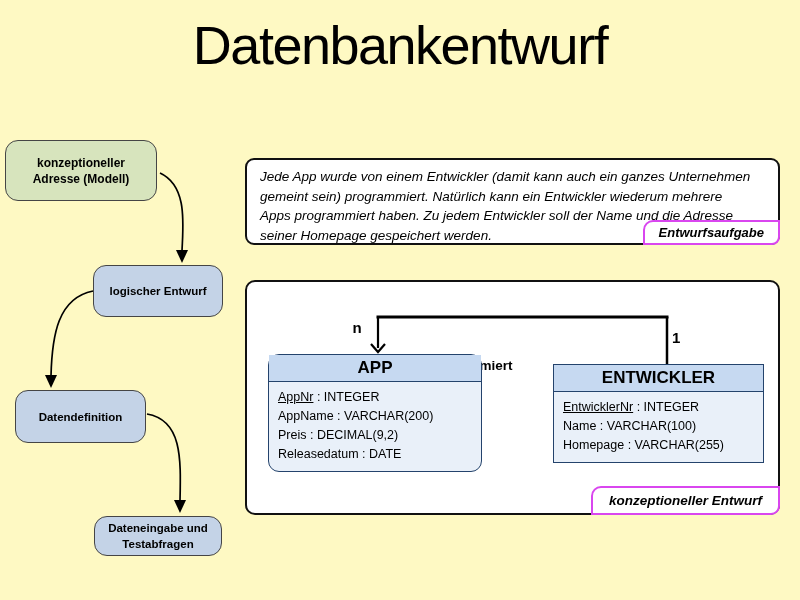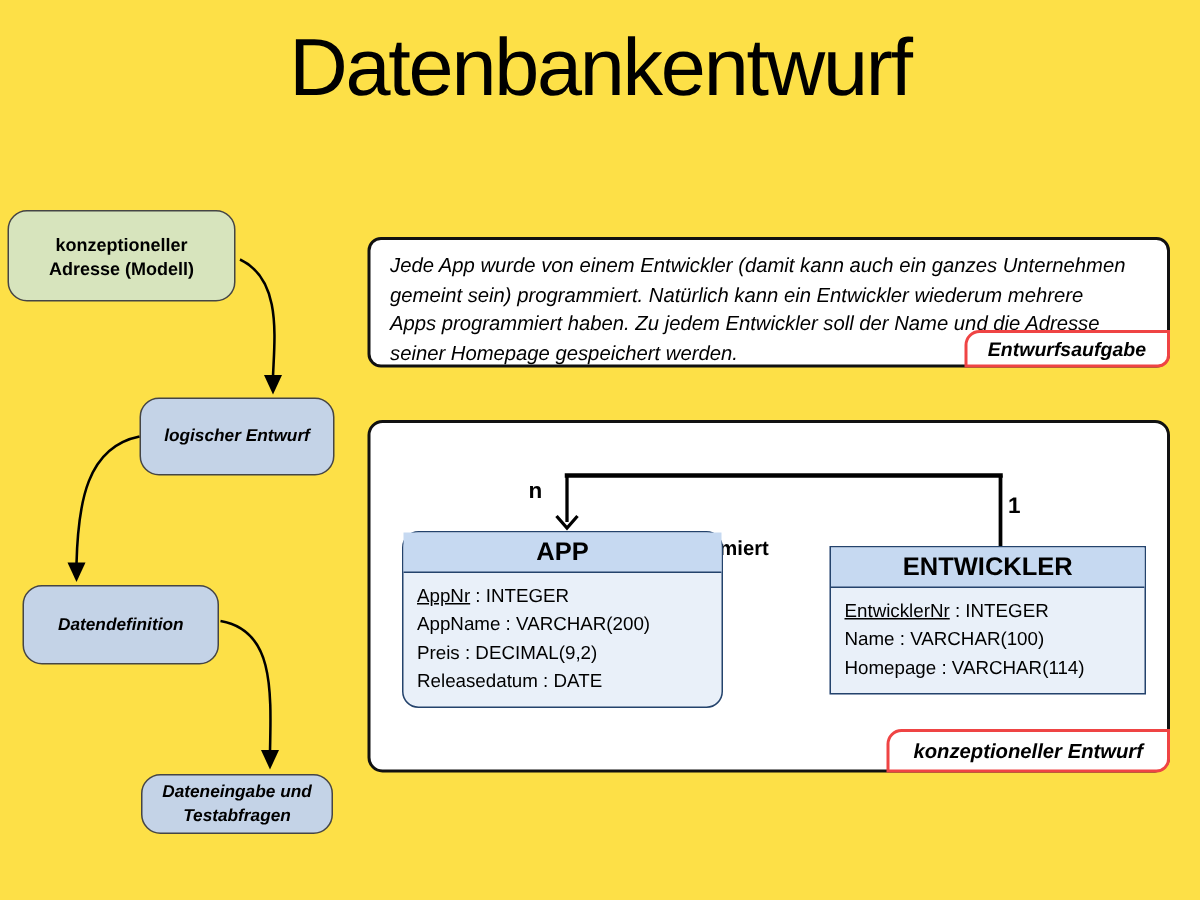--- a/index.html
+++ b/index.html
@@ -1,45 +1,45 @@
 <!DOCTYPE html>
 <html style="--accent_red: #ff0000; --green_box_fill: #d7e4bd; --blue_box_fill: #c4d3e7; --entity_header_fill: #c6d9f1; --entity_body_fill: #e9f0f9; --entity_border: #24436c;"><head>
 <meta charset="utf-8">
 <style>
   html,body{margin:0;padding:0;background:#fff;}
-  .slide{position:relative;width:800px;height:600px;background:#fde047;overflow:hidden;
+  .slide{position:relative;width:800px;height:600px;background:#fef9c3;overflow:hidden;
          font-family:"Liberation Sans",sans-serif;color:#000;}
 
   
   .title{position:absolute;left:0;right:0;top:14px;text-align:center;
          font-size:54px;font-weight:400;letter-spacing:-1.5px;color:#000;}
   .subtitle{position:absolute;left:0;right:0;top:86px;text-align:center;
             font-size:15.5px;font-style:italic;font-weight:bold;}
   .subtitle .red{color:var(--accent_red,#ff0000);}
   .subtitle .norm{font-weight:400;}
 
   
   .flowbox{position:absolute;display:flex;align-items:center;justify-content:center;
            text-align:center;font-weight:bold;font-size:12px;line-height:16px;
            border:1.7px solid #454545;border-radius:13px;padding:0 8px;box-sizing:border-box;}
   .flowbox.green{background:var(--green_box_fill,#d7e4bd);}
-  .flowbox.blue{background:var(--blue_box_fill,#c4d3e7);font-style:italic;}
+  .flowbox.blue{background:var(--blue_box_fill,#c4d3e7);}
   #step0{left:5px;top:140px;width:152px;height:61px;}
   #step1{left:93px;top:265px;width:130px;height:52px;font-size:11.5px;}
   #step2{left:15px;top:390px;width:131px;height:53px;font-size:11.5px;}
   #step3{left:94px;top:516px;width:128px;height:40px;font-size:11.5px;}
 
   .arrows{position:absolute;left:0;top:0;width:800px;height:600px;pointer-events:none;}
 
   
   .taskbox{position:absolute;left:245px;top:158px;width:535px;height:87px;box-sizing:border-box;
            border:2px solid #111;border-radius:9px;background:#fff;}
   .tasktext{padding:7px 12px 0 13px;font-size:13.5px;font-style:italic;line-height:19.5px;white-space:nowrap;}
   .cornertag{position:absolute;right:-2px;bottom:-2px;display:flex;align-items:center;
-             border:2px solid #ef4444;background:#fff;font-weight:bold;font-style:italic;
+             border:2px solid #d946ef;background:#fff;font-weight:bold;font-style:italic;
              box-sizing:border-box;}
   .taskbox .cornertag{height:25px;padding:0 14px;font-size:13px;border-radius:10px 0 8px 0;}
 
   
   .erbox{position:absolute;left:245px;top:280px;width:535px;height:235px;box-sizing:border-box;
          border:2px solid #111;border-radius:10px;background:#fff;}
   .erbox .cornertag{height:29px;padding:0 16px;font-size:13.5px;border-radius:10px 0 9px 0;}
   .connector{position:absolute;left:0;top:0;width:535px;height:235px;pointer-events:none;}
   .card{position:absolute;font-weight:bold;font-size:15px;}
   #card-n{left:100px;top:37px;width:20px;text-align:center;}
@@ -118,20 +118,20 @@
           <div class="attr-row"><span>Preis</span><span> : DECIMAL(9,2)</span></div>
           <div class="attr-row"><span>Releasedatum</span><span> : DATE</span></div>
         </div>
     </div>
 
     <div id="entity-entwickler" class="entity">
       <div class="entity-header">ENTWICKLER</div>
       <div class="entity-body">
           <div class="attr-row"><span class="pk">EntwicklerNr</span><span> : INTEGER</span></div>
           <div class="attr-row"><span>Name</span><span> : VARCHAR(100)</span></div>
-          <div class="attr-row"><span>Homepage</span><span> : VARCHAR(114)</span></div>
+          <div class="attr-row"><span>Homepage</span><span> : VARCHAR(255)</span></div>
         </div>
     </div>
 
     <div class="cornertag">konzeptioneller Entwurf</div>
   </div>
 
 </div>
 
 </body></html>

